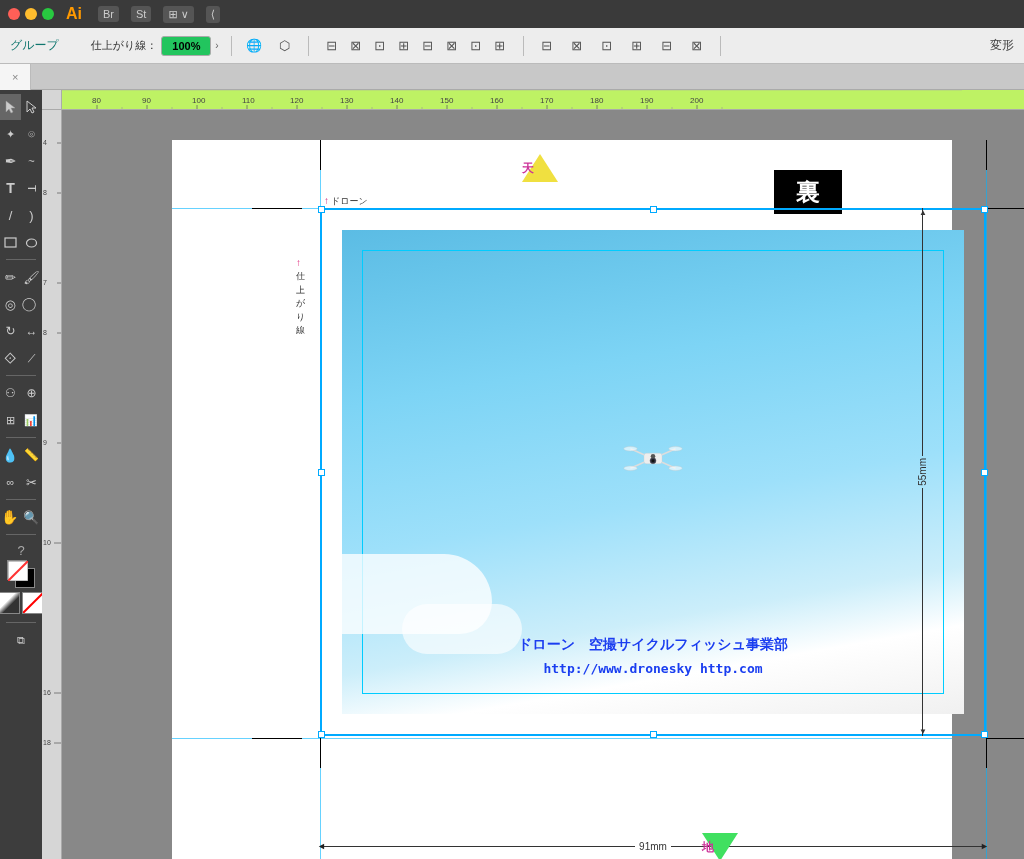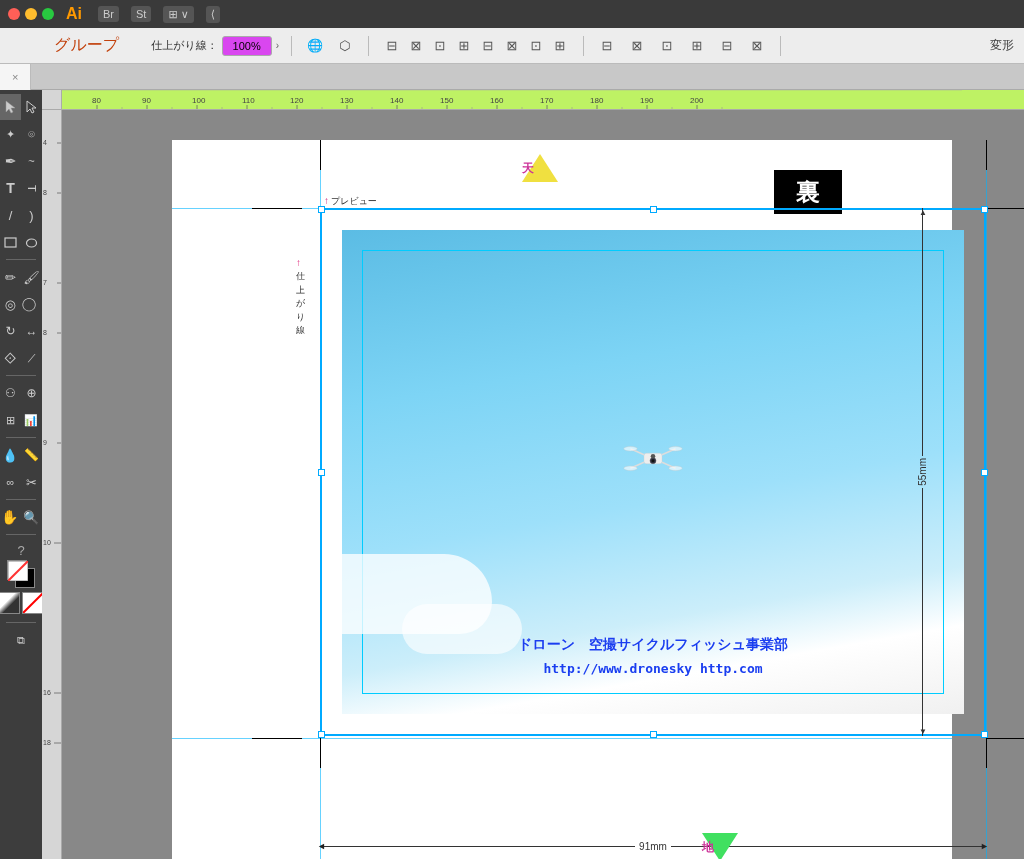--- a/index.html
+++ b/index.html
@@ -45,25 +45,25 @@
       height: 36px;
       background: #ededed;
       border-bottom: 1px solid #bbb;
       display: flex;
       align-items: center;
       padding: 0 10px;
       gap: 8px;
       font-size: 11px;
       color: #333;
     }
-    #toolbar .group-label { font-size: 16px; color: #c2410c; margin-right: 4px; margin-left: 44px; }
+    #toolbar .group-label { font-size: 12px; color: #0f766e; margin-right: 4px; }
     #toolbar .opacity-section { display: flex; align-items: center; gap: 4px; margin-left: 20px; }
     #toolbar .opacity-input {
       width: 50px; height: 20px; border: 1px solid #aaa; border-radius: 3px;
-      background: #d946ef; text-align: center; font-size: 11px;
+      background: #22c55e; text-align: center; font-size: 11px; font-weight: bold;
     }
     #toolbar .opacity-arrow { font-size: 10px; color: #666; }
     #toolbar .divider { width: 1px; height: 20px; background: #bbb; margin: 0 4px; }
     #toolbar .icon-btn {
       width: 22px; height: 22px; display: flex; align-items: center; justify-content: center;
       font-size: 13px; color: #555; cursor: pointer; border-radius: 2px;
     }
     #toolbar .align-group { display: flex; gap: 2px; }
     #toolbar .transform-label { font-size: 12px; color: #444; margin-left: auto; }
 
@@ -642,21 +642,21 @@
         <div class="crop-mark" style="width:1px; height:30px; left:814px; top:0;"></div>
         <div class="crop-mark" style="height:1px; width:50px; left:814px; top:68px;"></div>
 
         <div class="crop-mark" style="width:1px; height:30px; left:148px; top:598px;"></div>
         <div class="crop-mark" style="height:1px; width:50px; left:80px; top:598px;"></div>
 
         <div class="crop-mark" style="width:1px; height:30px; left:814px; top:598px;"></div>
         <div class="crop-mark" style="height:1px; width:50px; left:814px; top:598px;"></div>
 
         <div class="shiage-label" style="top:54px; left:152px;">
-          <span style="color:#cc2277; font-size:10px; margin-right:2px;">↑</span><span>プレビュー</span>
+          <span style="color:#cc2277; font-size:10px; margin-right:2px;">↑</span><span>ドローン</span>
         </div>
 
         <div id="ura-box">
           <span>裏</span>
         </div>
 
         <div style="position:absolute; top:14px; left:350px;">
           <div class="triangle-up" style="margin:0 auto;"></div>
           <div class="triangle-label" style="position:relative; left:50%; transform:translateX(-50%); top:-22px; font-size:12px; color:#cc3399;">天</div>
         </div>

